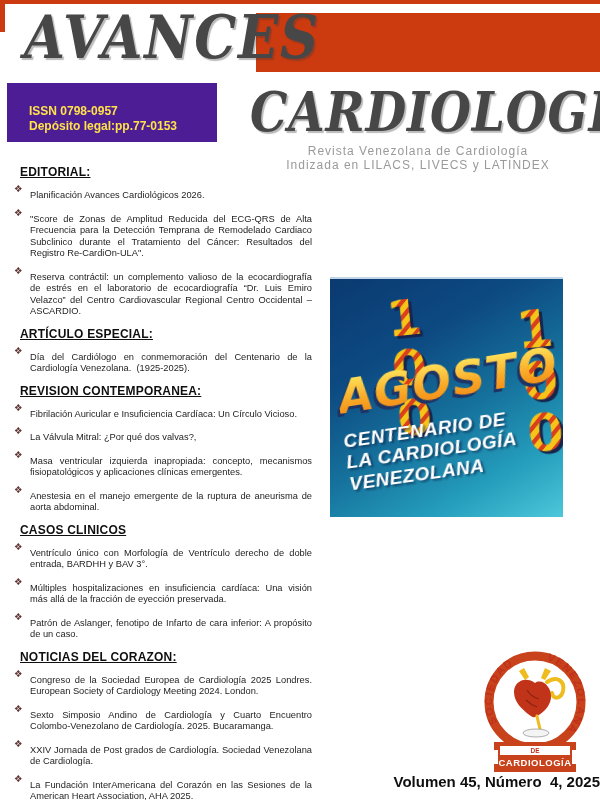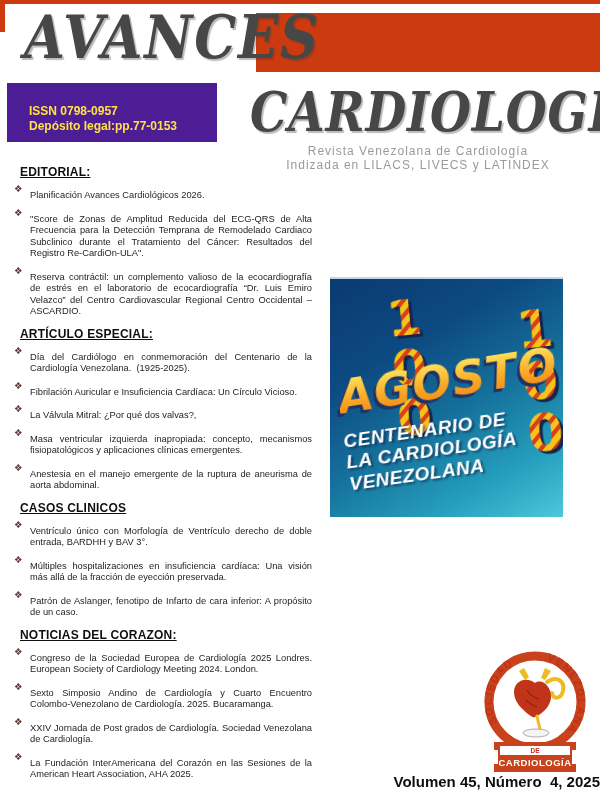--- a/index.html
+++ b/index.html
@@ -93,20 +93,21 @@
     </div>
     <div class="toc-item">
       <span class="bullet">❖</span>
       <span class="itext">Reserva contráctil: un complemento valioso de la ecocardiografía de estrés en el laboratorio de ecocardiografía “Dr. Luis Emiro Velazco” del Centro Cardiovascular Regional Centro Occidental – ASCARDIO.</span>
     </div>
     <div class="toc-heading">ARTÍCULO ESPECIAL:</div>
     <div class="toc-item">
       <span class="bullet">❖</span>
       <span class="itext">Día del Cardiólogo en conmemoración del Centenario de la Cardiología Venezolana. &nbsp;(1925-2025).</span>
     </div>
+    <div class="toc-heading">REVISION CONTEMPORANEA:</div>
     <div class="toc-item">
       <span class="bullet">❖</span>
       <span class="itext">Fibrilación Auricular e Insuficiencia Cardíaca: Un Círculo Vicioso.</span>
     </div>
     <div class="toc-item">
       <span class="bullet">❖</span>
       <span class="itext">La Válvula Mitral: ¿Por qué dos valvas?,</span>
     </div>
     <div class="toc-item">
       <span class="bullet">❖</span>

